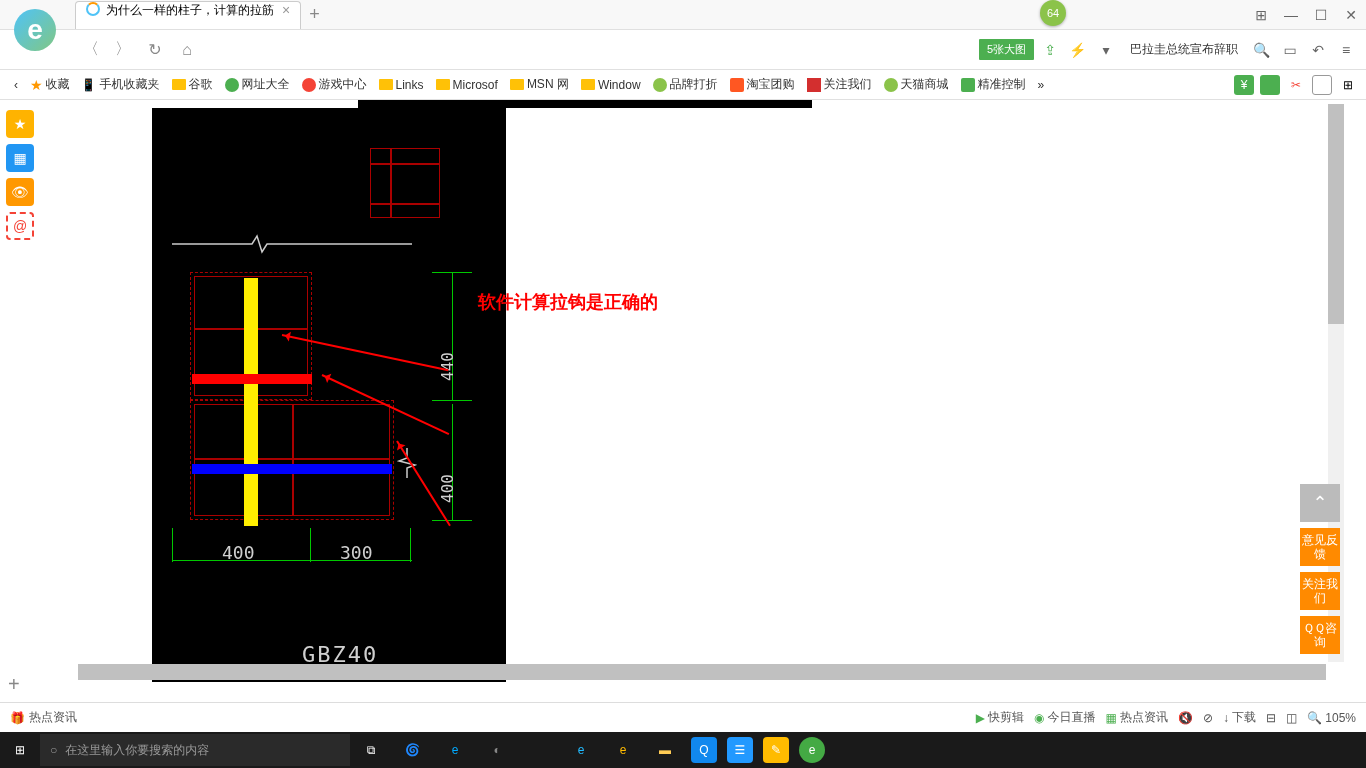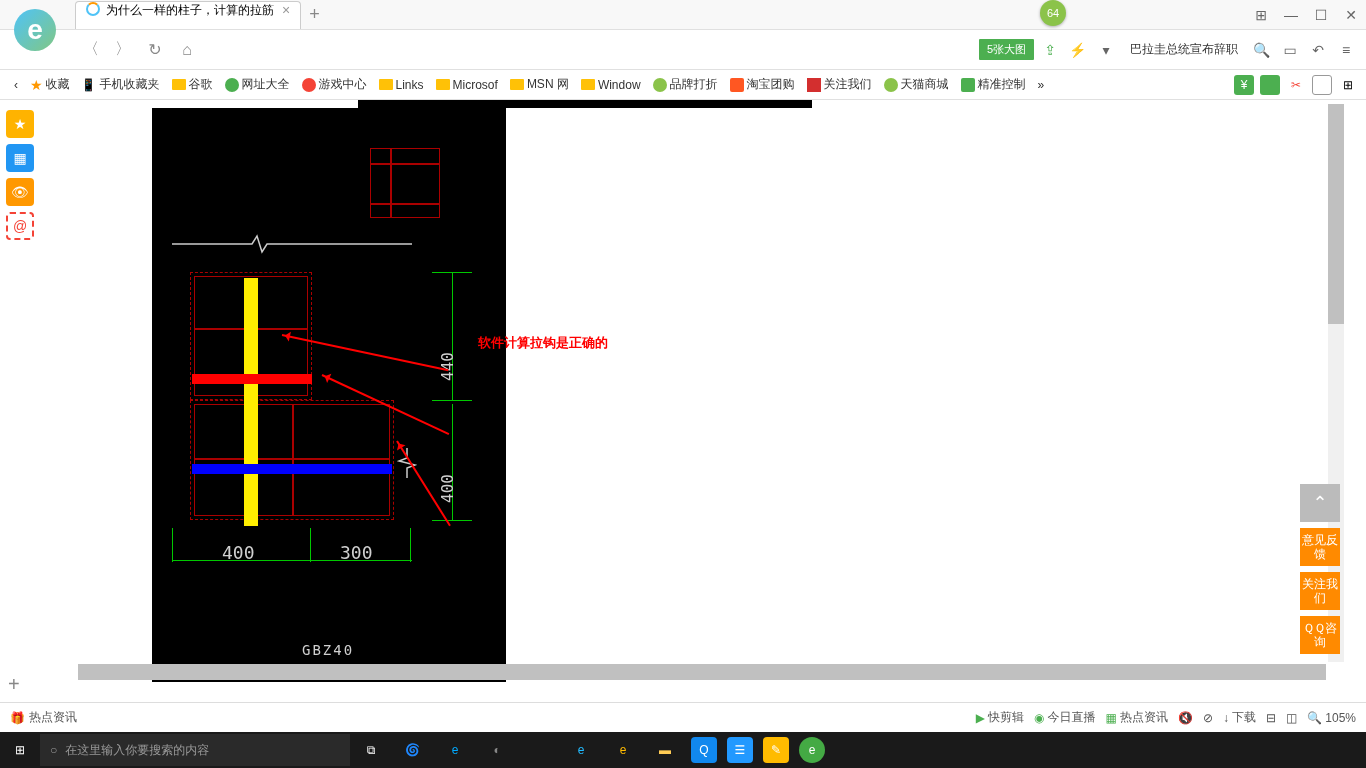--- a/index.html
+++ b/index.html
@@ -64,21 +64,21 @@
 .black-main { position: absolute; left: 0; top: 8px; width: 354px; height: 582px; background: #000; }
 
 
 .cad-redbox1 { position: absolute; border: 1px solid #aa0000; }
 .cad-green-line { position: absolute; background: #00c800; }
 .cad-white-text { position: absolute; color: #d0d0d0; font-family: monospace; }
 .cad-yellow-bar { position: absolute; left: 92px; top: 170px; width: 14px; height: 248px; background: #ffee00; }
 .cad-red-bar { position: absolute; left: 40px; top: 266px; width: 120px; height: 10px; background: #ff0000; }
 .cad-blue-bar { position: absolute; left: 40px; top: 356px; width: 200px; height: 10px; background: #0000ff; }
 .cad-red-detail { position: absolute; border: 1px solid #aa0000; }
-.red-annotation { position: absolute; left: 326px; top: 190px; color: #ff0000; font-size: 13px; font-weight: bold; margin-top: 44px; }
+.red-annotation { position: absolute; left: 326px; top: 190px; color: #ff0000; font-size: 18px; font-weight: bold; }
 .red-arrow { position: absolute; background: #ff0000; height: 2px; transform-origin: left center; }
 .red-arrow::after { content: ''; position: absolute; right: -2px; top: -4px; border: 5px solid transparent; border-left-color: #ff0000; }
 
 
 .float-btns { position: absolute; right: 26px; top: 384px; display: flex; flex-direction: column; gap: 6px; }
 .float-btn { width: 40px; height: 38px; background: #ff8a00; color: #fff; font-size: 12px; display: flex; align-items: center; justify-content: center; text-align: center; line-height: 14px; }
 .float-top { background: #bbb; font-size: 18px; }
 
 
 .statusbar { position: absolute; bottom: 36px; left: 0; right: 0; height: 30px; border-top: 1px solid #ddd; display: flex; align-items: center; padding: 0 10px; font-size: 12px; color: #555; }
@@ -246,21 +246,21 @@
         <div class="cad-green-line" style="left:300px;top:164px;width:1px;height:128px"></div>
         <div class="cad-green-line" style="left:300px;top:296px;width:1px;height:116px"></div>
         <div class="cad-green-line" style="left:280px;top:164px;width:40px;height:1px"></div>
         <div class="cad-green-line" style="left:280px;top:292px;width:40px;height:1px"></div>
         <div class="cad-green-line" style="left:280px;top:412px;width:40px;height:1px"></div>
 
         <div class="cad-white-text" style="left:70px;top:434px;font-size:18px">400</div>
         <div class="cad-white-text" style="left:188px;top:434px;font-size:18px">300</div>
         <div class="cad-white-text" style="left:286px;top:244px;font-size:16px;writing-mode:vertical-rl;transform:rotate(180deg)">440</div>
         <div class="cad-white-text" style="left:286px;top:366px;font-size:16px;writing-mode:vertical-rl;transform:rotate(180deg)">400</div>
-        <div class="cad-white-text" style="left:150px;top:534px;font-size:14px;letter-spacing:2px">GBZ40</div>
+        <div class="cad-white-text" style="left:150px;top:534px;font-size:22px;letter-spacing:2px">GBZ40</div>
 
         <svg style="position:absolute;left:245px;top:340px;width:20px;height:30px">
           <path d="M10 0 L10 10 L2 13 L18 17 L10 20 L10 30" stroke="#ccc" fill="none" stroke-width="1.5"></path>
         </svg>
       </div>
 
       <div class="red-annotation">软件计算拉钩是正确的</div>
       <div class="red-arrow" style="left:130px;top:234px;width:170px;transform:rotate(192deg) translateX(-170px)"></div>
       <div class="red-arrow" style="left:170px;top:274px;width:140px;transform:rotate(205deg) translateX(-140px)"></div>
       <div class="red-arrow" style="left:245px;top:340px;width:100px;transform:rotate(238deg) translateX(-100px)"></div>

